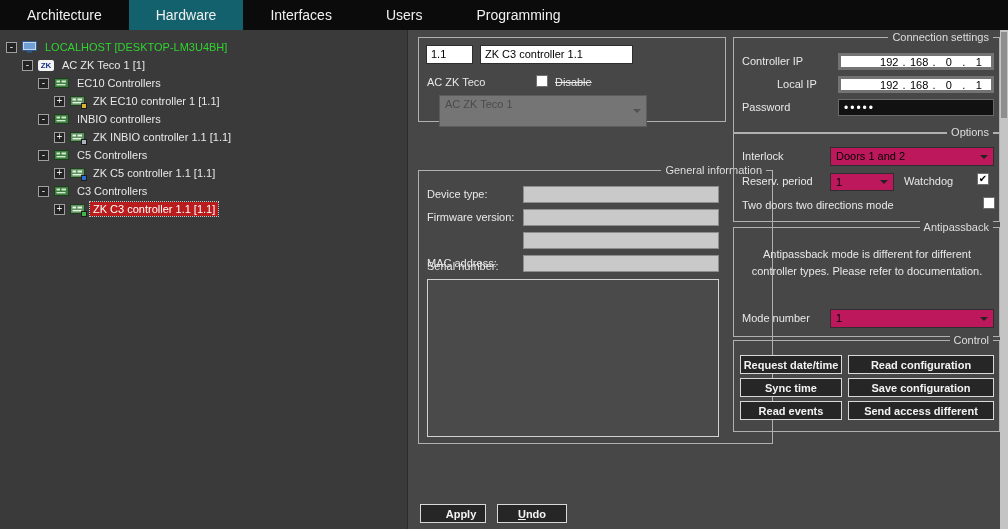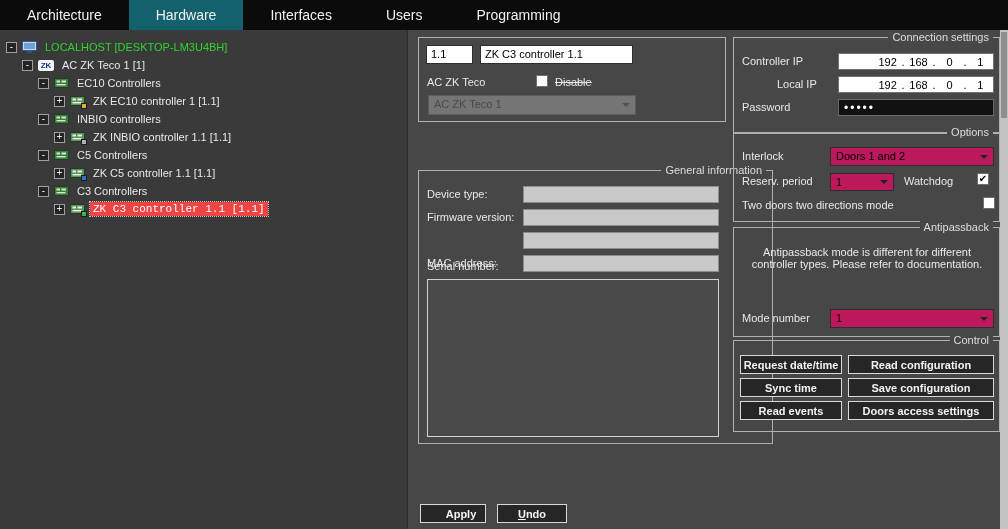--- a/index.html
+++ b/index.html
@@ -18,21 +18,21 @@
   .l0{padding-left:6px}.l1{padding-left:22px}.l2{padding-left:38px}.l3{padding-left:54px}
   .tgl{width:11px;height:11px;box-sizing:border-box;border:1px solid #9f9f9f;background:#242424;
        color:#eaeaea;font-size:10px;line-height:8px;text-align:center;margin-right:5px;flex:none;}
   .icwrap{position:relative;width:15px;height:12px;margin-right:5px;flex:none;}
   .badge{position:absolute;right:-2px;bottom:-2px;width:6px;height:6px;border:1px solid #1d1d1d;box-sizing:border-box;}
   .b-yellow{background:#d8b338}.b-gray{background:#aab2bc}.b-blue{background:#2f6fd0}.b-green{background:#43b649}
   .ic-zk{display:inline-block;width:16px;height:11px;margin-right:5px;background:#f4f4f4;color:#16348c;
          font-weight:bold;font-size:8px;line-height:11px;text-align:center;border-radius:2px;flex:none;}
   .tlabel{padding:1px 3px;}
   .tlabel.root{color:#2fd32f;}
-  .trow.selected .tlabel{background:#ef4444;color:#fff;outline:1px dotted #c8c8c8;font-family:Liberation Mono, monospace;}
+  .trow.selected .tlabel{background:#b91c1c;color:#fff;outline:1px dotted #c8c8c8;}
 
   
   .gbox{position:absolute;border:1px solid #b0b0b0;box-sizing:border-box;}
   .gtitle{position:absolute;top:-7px;right:6px;background:#474747;padding:0 4px;color:#dedede;line-height:12px;}
 
   .flabel{position:absolute;left:8px;color:#e8e8e8;}
   .strike{text-decoration:line-through;}
   .field{position:absolute;background:#fff;border:1px solid #2e2e2e;box-sizing:border-box;color:#000;
          padding:2px 4px;overflow:hidden;white-space:nowrap;}
   .gfield{background:#c9c9c9;border:1px solid #8d8d8d;}
@@ -41,32 +41,32 @@
   .combo{position:absolute;background:#be185d;border:1px solid #2e2e2e;box-sizing:border-box;color:#000;
          padding:2px 16px 2px 5px;overflow:hidden;white-space:nowrap;}
   .combo .dd{position:absolute;right:5px;top:50%;margin-top:-2px;width:0;height:0;
              border-left:4px solid transparent;border-right:4px solid transparent;border-top:4px solid #222;}
   .combo.disabled{background:#757575;color:#4b4b4b;border-color:#5c5c5c;}
   .combo.disabled .dd{border-top-color:#525252;}
 
   .cbx{position:absolute;width:12px;height:12px;background:#fff;border:1px solid #6f6f6f;box-sizing:border-box;
        color:#000;font-size:10px;line-height:10px;text-align:center;}
 
-  .ipfield{position:absolute;background:#fff;border:1px solid #737373;box-sizing:border-box;color:#000;
+  .ipfield{position:absolute;background:#fff;border:3px solid #737373;box-sizing:border-box;color:#000;
            display:flex;align-items:center;justify-content:center;padding-left:36px;}
   .oct{width:27px;text-align:center;}
   .ipsep{width:6px;text-align:center;}
   .pwfield{position:absolute;background:#111;border:1px solid #6a6a6a;box-sizing:border-box;color:#fff;
            font-size:12px;letter-spacing:2px;padding:1px 5px;}
 
   .btn{position:absolute;background:#262626;border:1px solid #d9d9d9;box-sizing:border-box;color:#f3f3f3;
        display:flex;align-items:center;justify-content:center;text-align:center;cursor:default;font-weight:bold;}
   .u{text-decoration:underline;}
 
-  .aptext{position:absolute;left:10px;top:18px;width:246px;text-align:center;line-height:12px;color:#e8e8e8;}
+  .aptext{position:absolute;left:10px;top:18px;width:246px;text-align:center;line-height:17px;color:#e8e8e8;}
 
   .sbtrack{position:absolute;left:1000px;top:30px;width:8px;height:499px;background:#c4c4c4;}
   .sbthumb{position:absolute;left:1px;top:2px;width:6px;height:86px;background:#8e8e8e;}
 </style>
 </head>
 <body>
 
 <div class="app">
 
   <div class="topbar">
@@ -206,21 +206,21 @@
     </div>
 
   </div>
 
   <div class="gbox" style="left:418px;top:37px;width:308px;height:85px;">
     <div class="field" style="left:7px;top:7px;width:47px;height:19px;">1.1</div>
     <div class="field" style="left:61px;top:7px;width:153px;height:19px;">ZK C3 controller 1.1</div>
     <div class="flabel" style="top:38px;">AC ZK Teco</div>
     <span class="cbx" style="left:117px;top:37px;"></span>
     <div class="flabel strike" style="left:136px;top:38px;">Disable</div>
-    <div class="combo disabled" style="left:9px;top:57px;width:208px;height:20px;">
+    <div class="combo disabled" style="left:20px;top:57px;width:208px;height:32px;">
       <span>AC ZK Teco 1</span>
       <span class="dd"></span>
     </div>
   </div>
 
   <div class="gbox" style="left:418px;top:170px;width:355px;height:274px;">
     <span class="gtitle">General information</span>
     <div class="flabel" style="top:17px;">Device type:</div>
     <div class="field gfield" style="left:104px;top:15px;width:196px;height:17px;"></div>
     <div class="flabel" style="top:40px;">Firmware version:</div>
@@ -286,21 +286,21 @@
     </div>
   </div>
 
   <div class="gbox" style="left:733px;top:340px;width:267px;height:92px;">
     <span class="gtitle">Control</span>
     <div class="btn" style="left:6px;top:14px;width:102px;height:19px;">Request date/time</div>
     <div class="btn" style="left:114px;top:14px;width:146px;height:19px;">Read configuration</div>
     <div class="btn" style="left:6px;top:37px;width:102px;height:19px;">Sync time</div>
     <div class="btn" style="left:114px;top:37px;width:146px;height:19px;">Save configuration</div>
     <div class="btn" style="left:6px;top:60px;width:102px;height:19px;">Read events</div>
-    <div class="btn" style="left:114px;top:60px;width:146px;height:19px;">Doors access settings</div>
+    <div class="btn" style="left:114px;top:60px;width:146px;height:19px;">Send access different</div>
   </div>
 
   <div class="btn" style="left:420px;top:504px;width:66px;height:19px;padding-left:16px;">Apply</div>
   <div class="btn" style="left:497px;top:504px;width:70px;height:19px;">
     <span class="u">U</span>
       <span>ndo</span>
   </div>
 
   <div class="sbtrack">
     <div class="sbthumb"></div>

